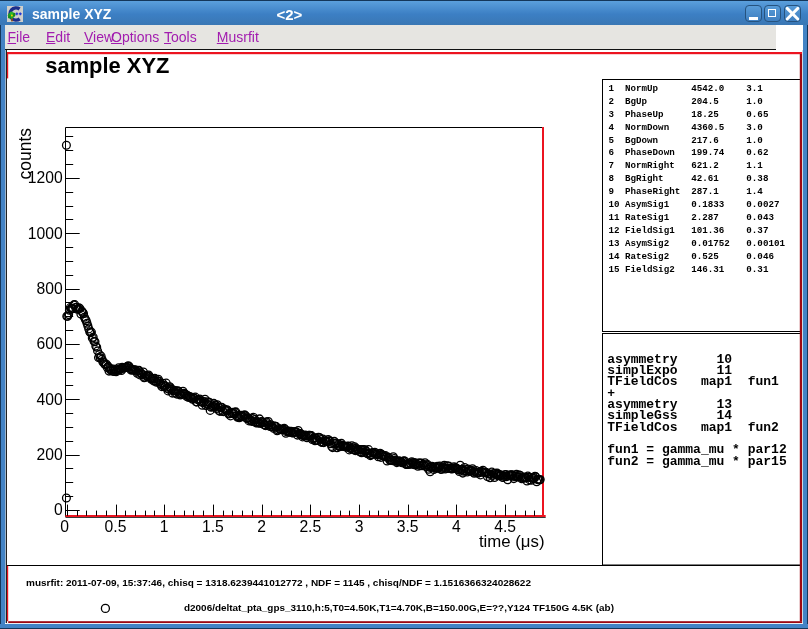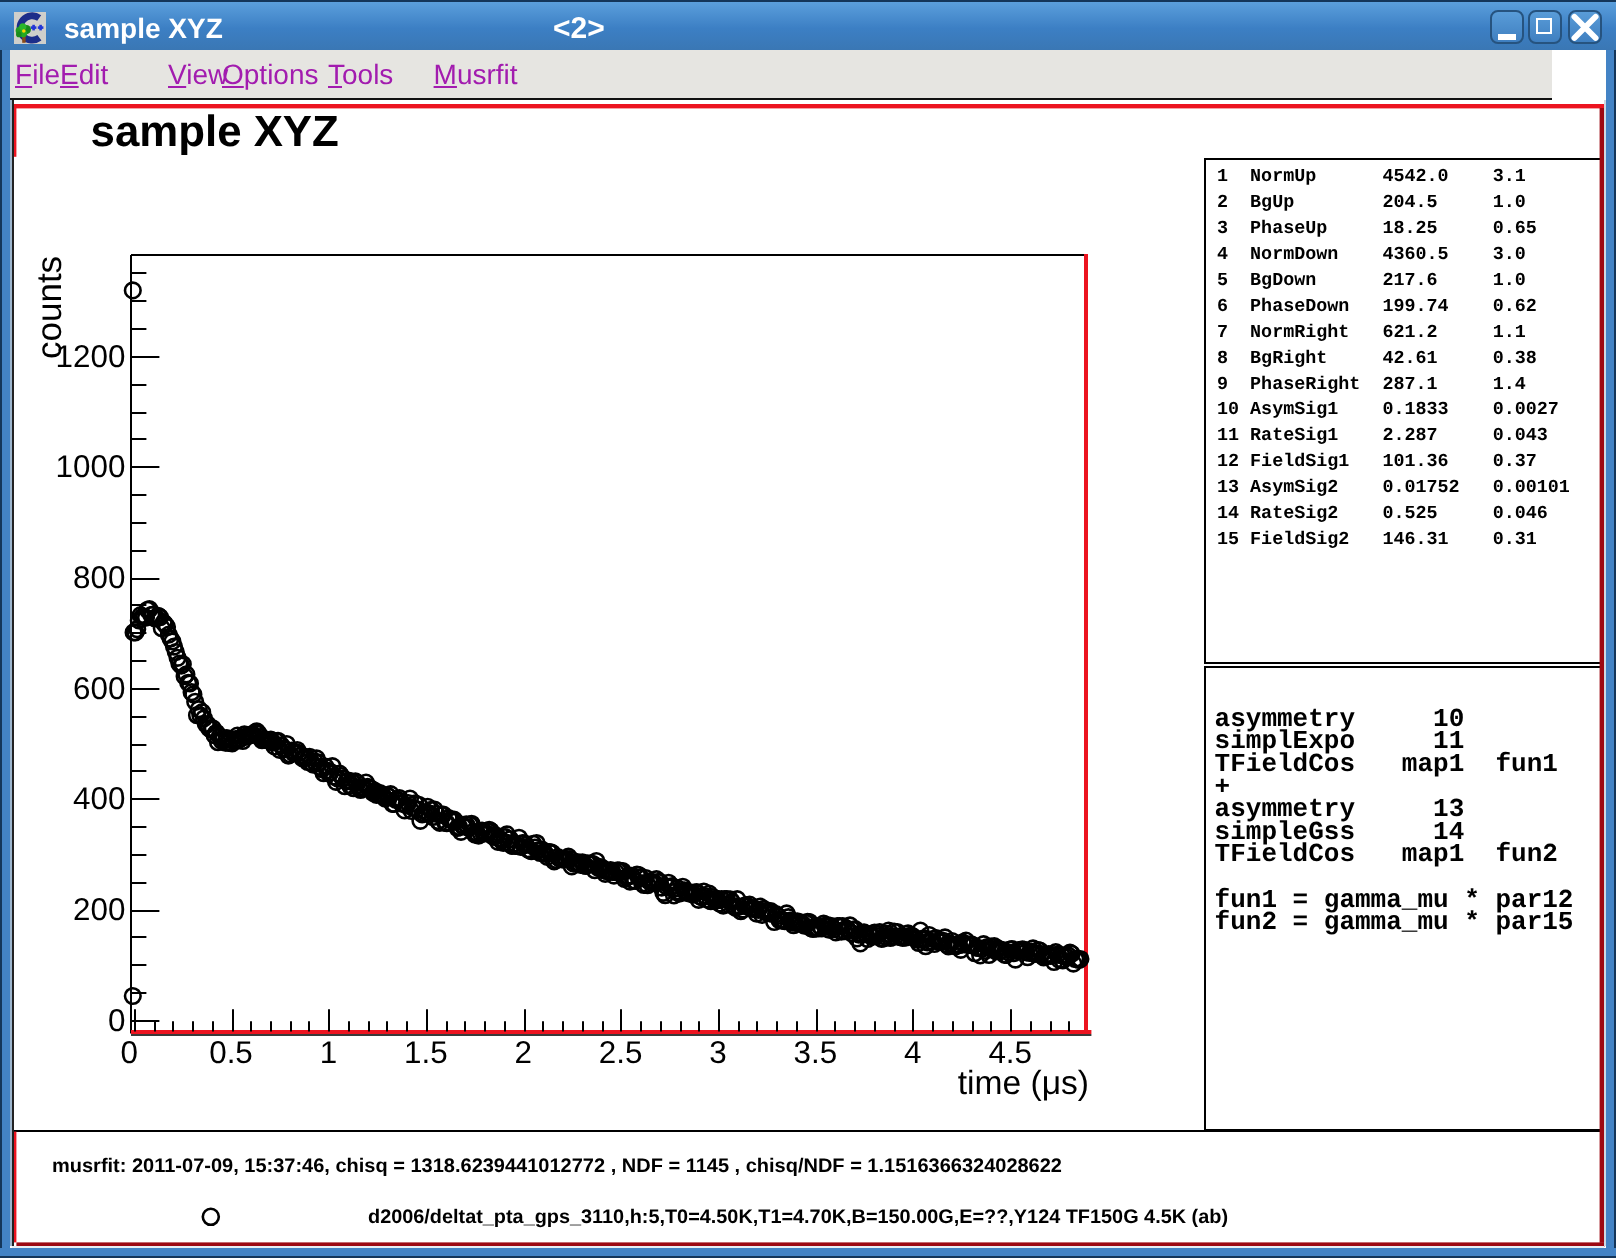--- a/index.html
+++ b/index.html
@@ -42,21 +42,21 @@
       <svg width="15" height="15" style="position:absolute;left:0;top:0">
         <g stroke="#fff" stroke-width="2.9" stroke-linecap="round">
           <line x1="2.2" y1="2.4" x2="12.8" y2="13"></line>
           <line x1="12.8" y1="2.4" x2="2.2" y2="13"></line>
         </g>
       </svg>
     </div>
 </div>
 <div class="menubar">
     <span style="position:absolute;left:7.5px"><u>F</u>ile</span>
-    <span style="position:absolute;left:30px"><u>E</u>dit</span>
+    <span style="position:absolute;left:46px"><u>E</u>dit</span>
     <span style="position:absolute;left:84px"><u>V</u>iew</span>
     <span style="position:absolute;left:111px"><u>O</u>ptions</span>
     <span style="position:absolute;left:164px"><u>T</u>ools</span>
     <span style="position:absolute;left:216.8px"><u>M</u>usrfit</span>
     <span style="position:absolute;left:816px"><u>H</u>elp</span>
   </div>
 <svg width="808" height="629" viewBox="0 0 808 629" style="position:absolute;left:0;top:0">
 
 <line x1="7" y1="565.5" x2="800.5" y2="565.5" stroke="#000" stroke-width="1"></line>
 

